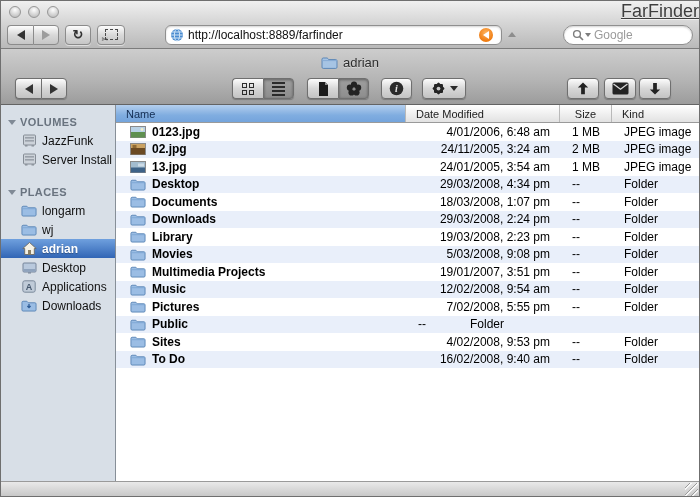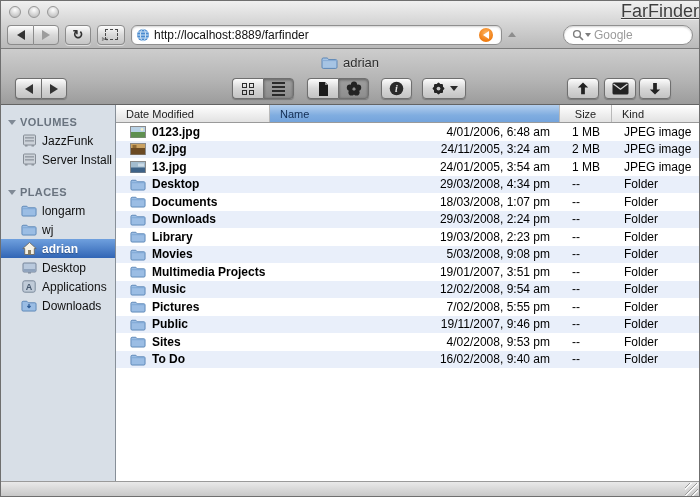--- a/index.html
+++ b/index.html
@@ -18,21 +18,21 @@
   .segpair { display:flex; }
   .segpair .seg { width:26px; height:20px; border:1px solid #8b8b8b; background:linear-gradient(#fdfdfd,#d9d9d9 50%,#c6c6c6); display:flex; align-items:center; justify-content:center; }
   .segpair .seg:first-child { border-radius:4px 0 0 4px; border-right:none; }
   .segpair .seg:last-child { border-radius:0 4px 4px 0; }
   .tri-l { width:0; height:0; border-style:solid; border-width:5px 8px 5px 0; border-color:transparent #333 transparent transparent; }
   .tri-r { width:0; height:0; border-style:solid; border-width:5px 0 5px 8px; border-color:transparent transparent transparent #9d9d9d; }
   .reload { width:26px; font-size:13px; font-weight:bold; color:#333; }
   .webclip { width:28px; }
   .webclip .dashbox { width:13px; height:11px; border:1px dashed #4a4a4a; position:relative; }
   .webclip .dashbox:after { content:"✂"; position:absolute; left:-4px; bottom:-5px; font-size:8px; color:#4a4a4a; }
-  .urlfield { flex:1; height:20px; border:1px solid #8f8f8f; border-radius:6px; background:#fff; display:flex; align-items:center; padding:0 8px 0 4px; box-shadow:inset 0 1px 2px rgba(0,0,0,.18); }
+  .urlfield { flex:1; height:20px; border:1px solid #8f8f8f; border-radius:6px; background:#fff; display:flex; align-items:center; padding:0 8px 0 4px; box-shadow:inset 0 1px 2px rgba(0,0,0,.18);margin-left:34px; }
   .urlfield input { flex:1; border:none; outline:none; font-size:12px; color:#111; font-family:"Liberation Sans",sans-serif; background:transparent; padding-left:4px; }
   .snapback { width:14px; height:14px; border-radius:50%; background:radial-gradient(circle at 50% 35%, #ffb45e, #ef7c12 70%); display:flex; align-items:center; justify-content:center; flex:none; }
   .snapback .arr { width:0; height:0; border-style:solid; border-width:4px 6px 4px 0; border-color:transparent #fff transparent transparent; }
   .split-caret { width:0; height:0; border-left:4px solid transparent; border-right:4px solid transparent; border-bottom:5px solid #8d8d8d; flex:none; }
   .searchfield { width:130px; height:20px; border:1px solid #8f8f8f; border-radius:10px; background:#fff; display:flex; align-items:center; padding:0 8px; box-shadow:inset 0 1px 2px rgba(0,0,0,.18);margin-left:41px; }
   .searchfield input { width:100%; border:none; outline:none; font-size:12px; color:#444; background:transparent; font-family:"Liberation Sans",sans-serif; }
   .searchfield input::placeholder { color:#9a9a9a; opacity:1; }
   .mag { flex:none; margin-right:3px; display:flex; align-items:center; }
   .mag .dd { width:0;height:0;border-left:3px solid transparent;border-right:3px solid transparent;border-top:4px solid #7d7d7d; margin-left:1px; }
 
@@ -312,25 +312,25 @@
             <svg width="16" height="13" viewBox="0 0 17 13">
               <path d="M1 3.2c0-.7.5-1.2 1.2-1.2h4l1.6 1.6h7c.7 0 1.2.5 1.2 1.2v6.4c0 .7-.5 1.2-1.2 1.2H2.2c-.7 0-1.2-.5-1.2-1.2z" fill="#9bbde4" stroke="#5c86b6"></path>
               <path d="M8.5 5v3.4M6.8 7l1.7 1.8L10.2 7" stroke="#2f5d96" stroke-width="1.4" fill="none"></path>
             </svg>
           </span>
           <span>Downloads</span>
         </div>
       </div>
     <div class="main">
       <div class="list-header">
+        <div class="hc c-name sorted">
+            <span>Name</span>
+          </div>
         <div class="hc c-date">
             <span>Date Modified</span>
-          </div>
-        <div class="hc c-name sorted">
-            <span>Name</span>
           </div>
         <div class="hc c-size">
             <span>Size</span>
           </div>
         <div class="hc c-kind">
             <span>Kind</span>
           </div>
       </div>
       <div class="rows" id="rows">
           <div class="row">
@@ -493,21 +493,20 @@
           <div class="row alt">
             <div class="cell name">
               <span class="ficon">
                 <svg width="16" height="13" viewBox="0 0 17 13">
                   <path d="M1 3.2c0-.7.5-1.2 1.2-1.2h4l1.6 1.6h7c.7 0 1.2.5 1.2 1.2v6.4c0 .7-.5 1.2-1.2 1.2H2.2c-.7 0-1.2-.5-1.2-1.2z" fill="#9bbde4" stroke="#5c86b6" stroke-width="1"></path>
                   <path d="M1.2 4.6h14.6" stroke="#7ea7d4" stroke-width="1"></path>
                 </svg>
               </span>
               <span>Public</span>
             </div>
-            <div class="cell date">19/11/2007, 9:46 pm</div>
             <div class="cell size">--</div>
             <div class="cell kind">Folder</div>
           </div>
           <div class="row">
             <div class="cell name">
               <span class="ficon">
                 <svg width="16" height="13" viewBox="0 0 17 13">
                   <path d="M1 3.2c0-.7.5-1.2 1.2-1.2h4l1.6 1.6h7c.7 0 1.2.5 1.2 1.2v6.4c0 .7-.5 1.2-1.2 1.2H2.2c-.7 0-1.2-.5-1.2-1.2z" fill="#9bbde4" stroke="#5c86b6" stroke-width="1"></path>
                   <path d="M1.2 4.6h14.6" stroke="#7ea7d4" stroke-width="1"></path>
                 </svg>

